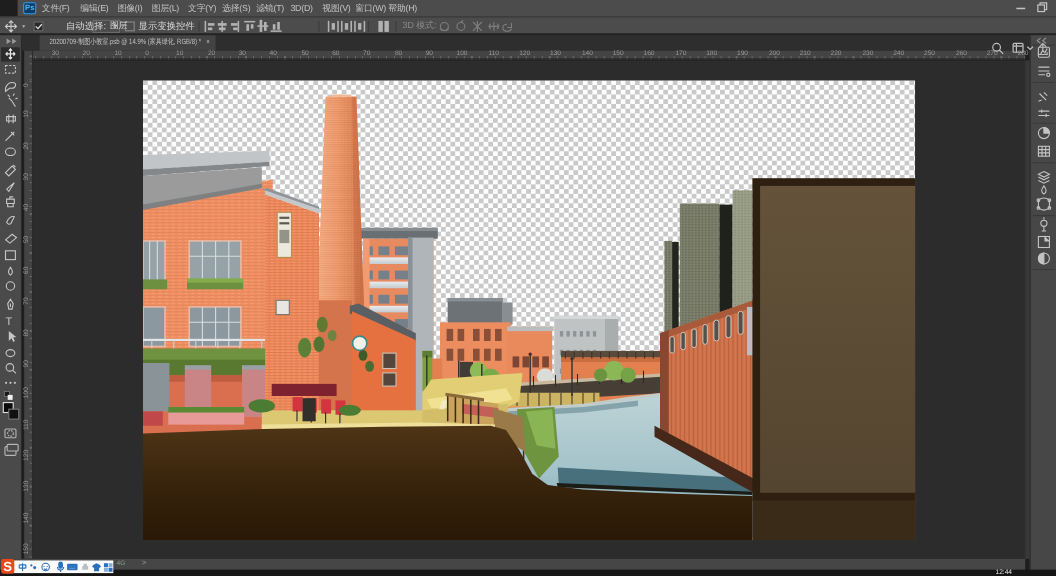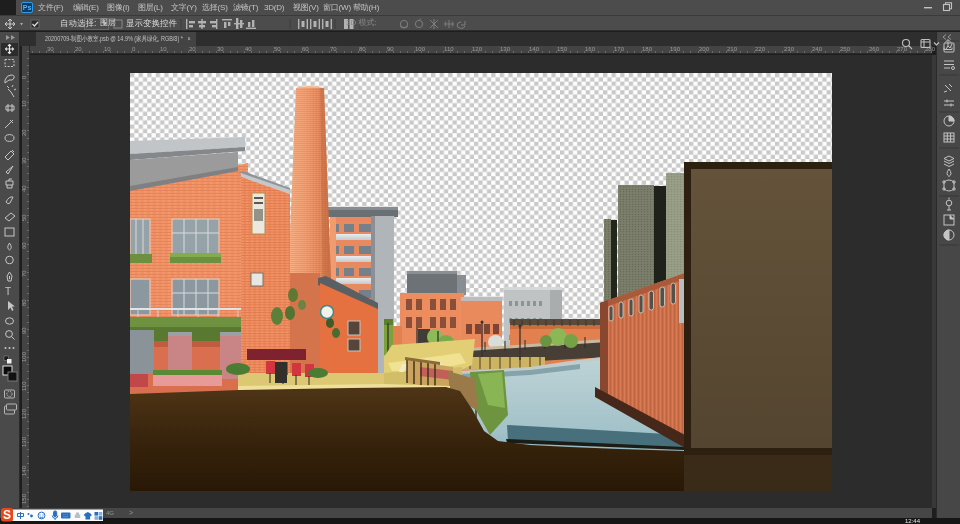--- a/index.html
+++ b/index.html
@@ -140,21 +140,21 @@
         <circle cx="419" cy="8" r="3.6"></circle>
         <path d="M419 4.4 l2 -2"></path>
         <path d="M430 4 l8 8 M430 12 l8 -8 M434 3 v10"></path>
         <path d="M445 8 h8 M449 4 v8 M446 5.5 l-1.5 2.5 l1.5 2.5 M452 5.5 l1.5 2.5 l-1.5 2.5"></path>
         <path d="M461 6 a4 3.2 0 1 0 4 4 M465 5 v4 h-4"></path>
       </g>
     </svg>
     <span class="opt" style="left:60px">自动选择:</span>
     <span class="opt" style="left:100px;font-size:8px">图层</span>
     <span class="opt" style="left:126px">显示变换控件</span>
-    <span class="opt optdim" style="left:346px;font-size:8px">3D 模式:</span>
+    <span class="opt optdim" style="left:366px;font-size:8px">3D 模式:</span>
   </div>
 
   <div id="tabrow">
     <div id="tab"><span style="display:inline-block;transform:scaleX(.78);transform-origin:0 0;white-space:nowrap">20200709-制图小教室.psb @ 14.9% (家具绿化, RGB/8) *&nbsp;&nbsp; ×</span></div>
   </div>
 
   <div id="hruler">
     <span class="rnum" style="left:17px;top:0px">30</span>
     <span class="rnum" style="left:45px;top:0px">20</span>
     <span class="rnum" style="left:74px;top:0px">10</span>

